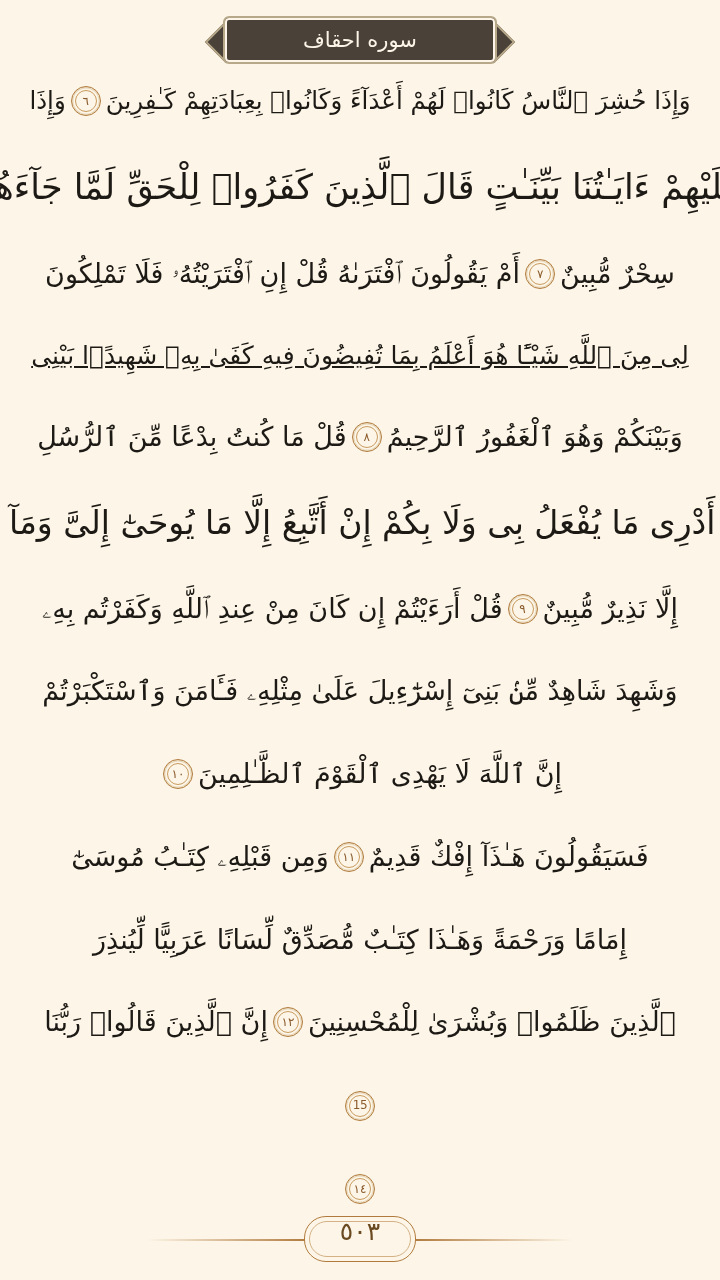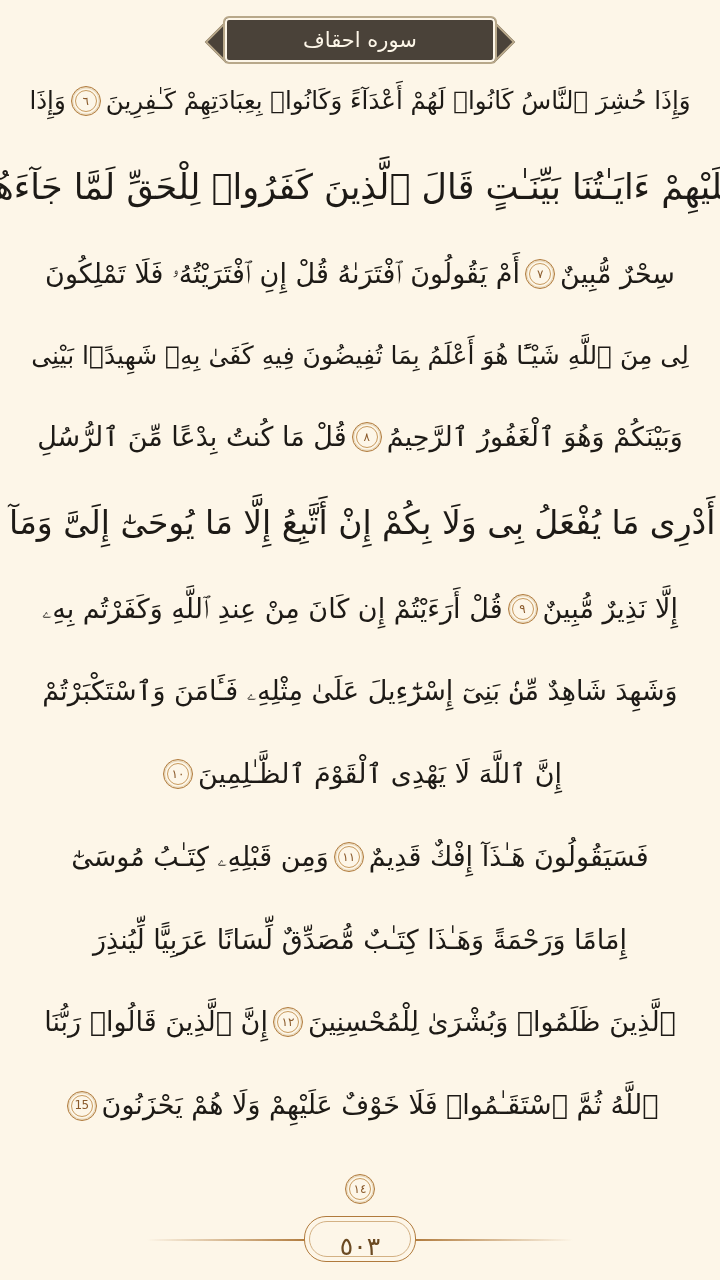--- a/index.html
+++ b/index.html
@@ -149,21 +149,21 @@
     background: linear-gradient(to right, rgba(176,122,60,0), #b07a3c);
   }
   .page-num-badge .deco-left  { right: 112px; }
   .page-num-badge .deco-right { left: 112px; background: linear-gradient(to left, rgba(176,122,60,0), #b07a3c); }
   .page-num-frame {
     width: 110px;
     height: 44px;
     border: 1.6px solid #b07a3c;
     border-radius: 22px / 22px;
     display: flex;
-    align-items: flex-end;
+    align-items: flex-start;
     justify-content: center;
     position: relative;
     background: #fdf6e8;
   }
   .page-num-frame::before {
     content: "";
     position: absolute;
     left: 4px; right: 4px; top: 4px; bottom: 4px;
     border: 1px solid #d3b184;
     border-radius: 20px / 20px;
@@ -199,21 +199,21 @@
         <span class="txt">تُتْلَىٰ عَلَيْهِمْ ءَايَـٰتُنَا بَيِّنَـٰتٍ قَالَ ٱلَّذِينَ كَفَرُوا۟ لِلْحَقِّ لَمَّا جَآءَهُمْ هَـٰذَا</span>
       </div>
       <div class="line">
         <span class="txt">سِحْرٌ مُّبِينٌ</span>
         <span class="ayah-num">
           <span class="star"></span>
           <span class="n">٧</span>
         </span>
         <span class="txt">أَمْ يَقُولُونَ ٱفْتَرَىٰهُ قُلْ إِنِ ٱفْتَرَيْتُهُۥ فَلَا تَمْلِكُونَ</span>
       </div>
-      <div class="line" style="font-size: 25px;">
+      <div class="line" style="font-size: 25px; text-decoration: underline;">
         <span class="txt">لِى مِنَ ٱللَّهِ شَيْـًٔا هُوَ أَعْلَمُ بِمَا تُفِيضُونَ فِيهِ كَفَىٰ بِهِۦ شَهِيدًۢا بَيْنِى</span>
       </div>
       <div class="line">
         <span class="txt">وَبَيْنَكُمْ وَهُوَ ٱلْغَفُورُ ٱلرَّحِيمُ</span>
         <span class="ayah-num">
           <span class="star"></span>
           <span class="n">٨</span>
         </span>
         <span class="txt">قُلْ مَا كُنتُ بِدْعًا مِّنَ ٱلرُّسُلِ</span>
       </div>
@@ -251,21 +251,20 @@
       </div>
       <div class="line">
         <span class="txt">ٱلَّذِينَ ظَلَمُوا۟ وَبُشْرَىٰ لِلْمُحْسِنِينَ</span>
         <span class="ayah-num">
           <span class="star"></span>
           <span class="n">١٢</span>
         </span>
         <span class="txt">إِنَّ ٱلَّذِينَ قَالُوا۟ رَبُّنَا</span>
       </div>
       <div class="line">
-        <span class="txt">ٱللَّهُ ثُمَّ ٱسْتَقَـٰمُوا۟ فَلَا خَوْفٌ عَلَيْهِمْ وَلَا هُمْ يَحْزَنُونَ</span>
         <span class="ayah-num">
           <span class="star"></span>
           <span class="n">15</span>
         </span>
       </div>
       <div class="line" style="font-size: 26px;">
         <span class="ayah-num">
           <span class="star"></span>
           <span class="n">١٤</span>
         </span>

